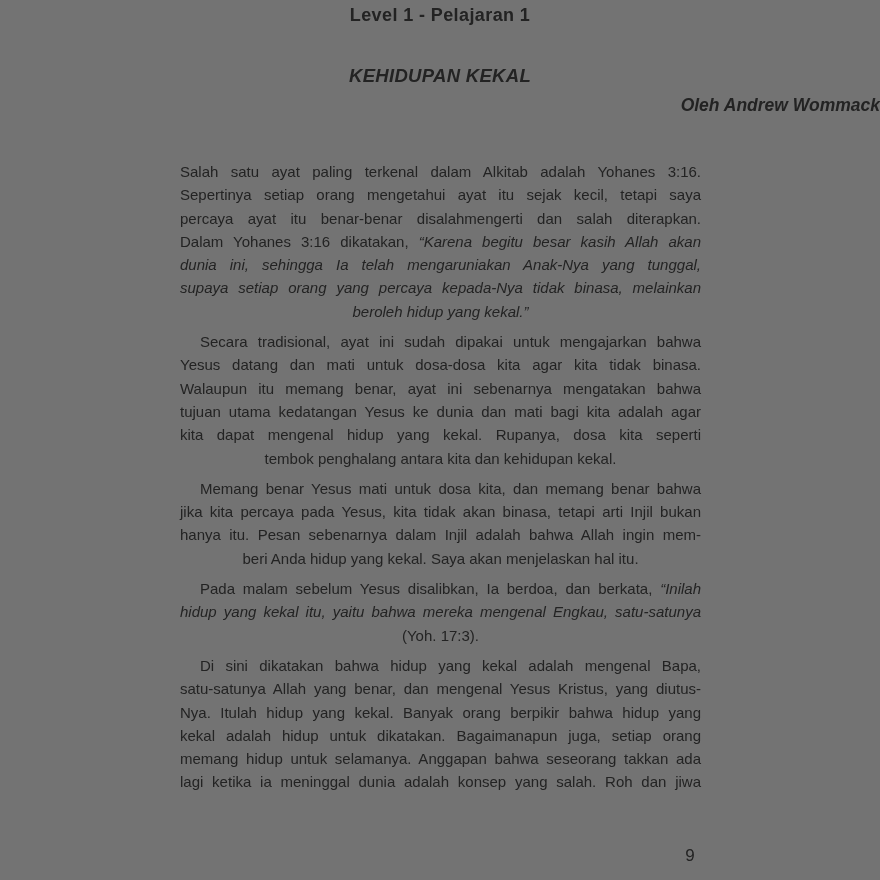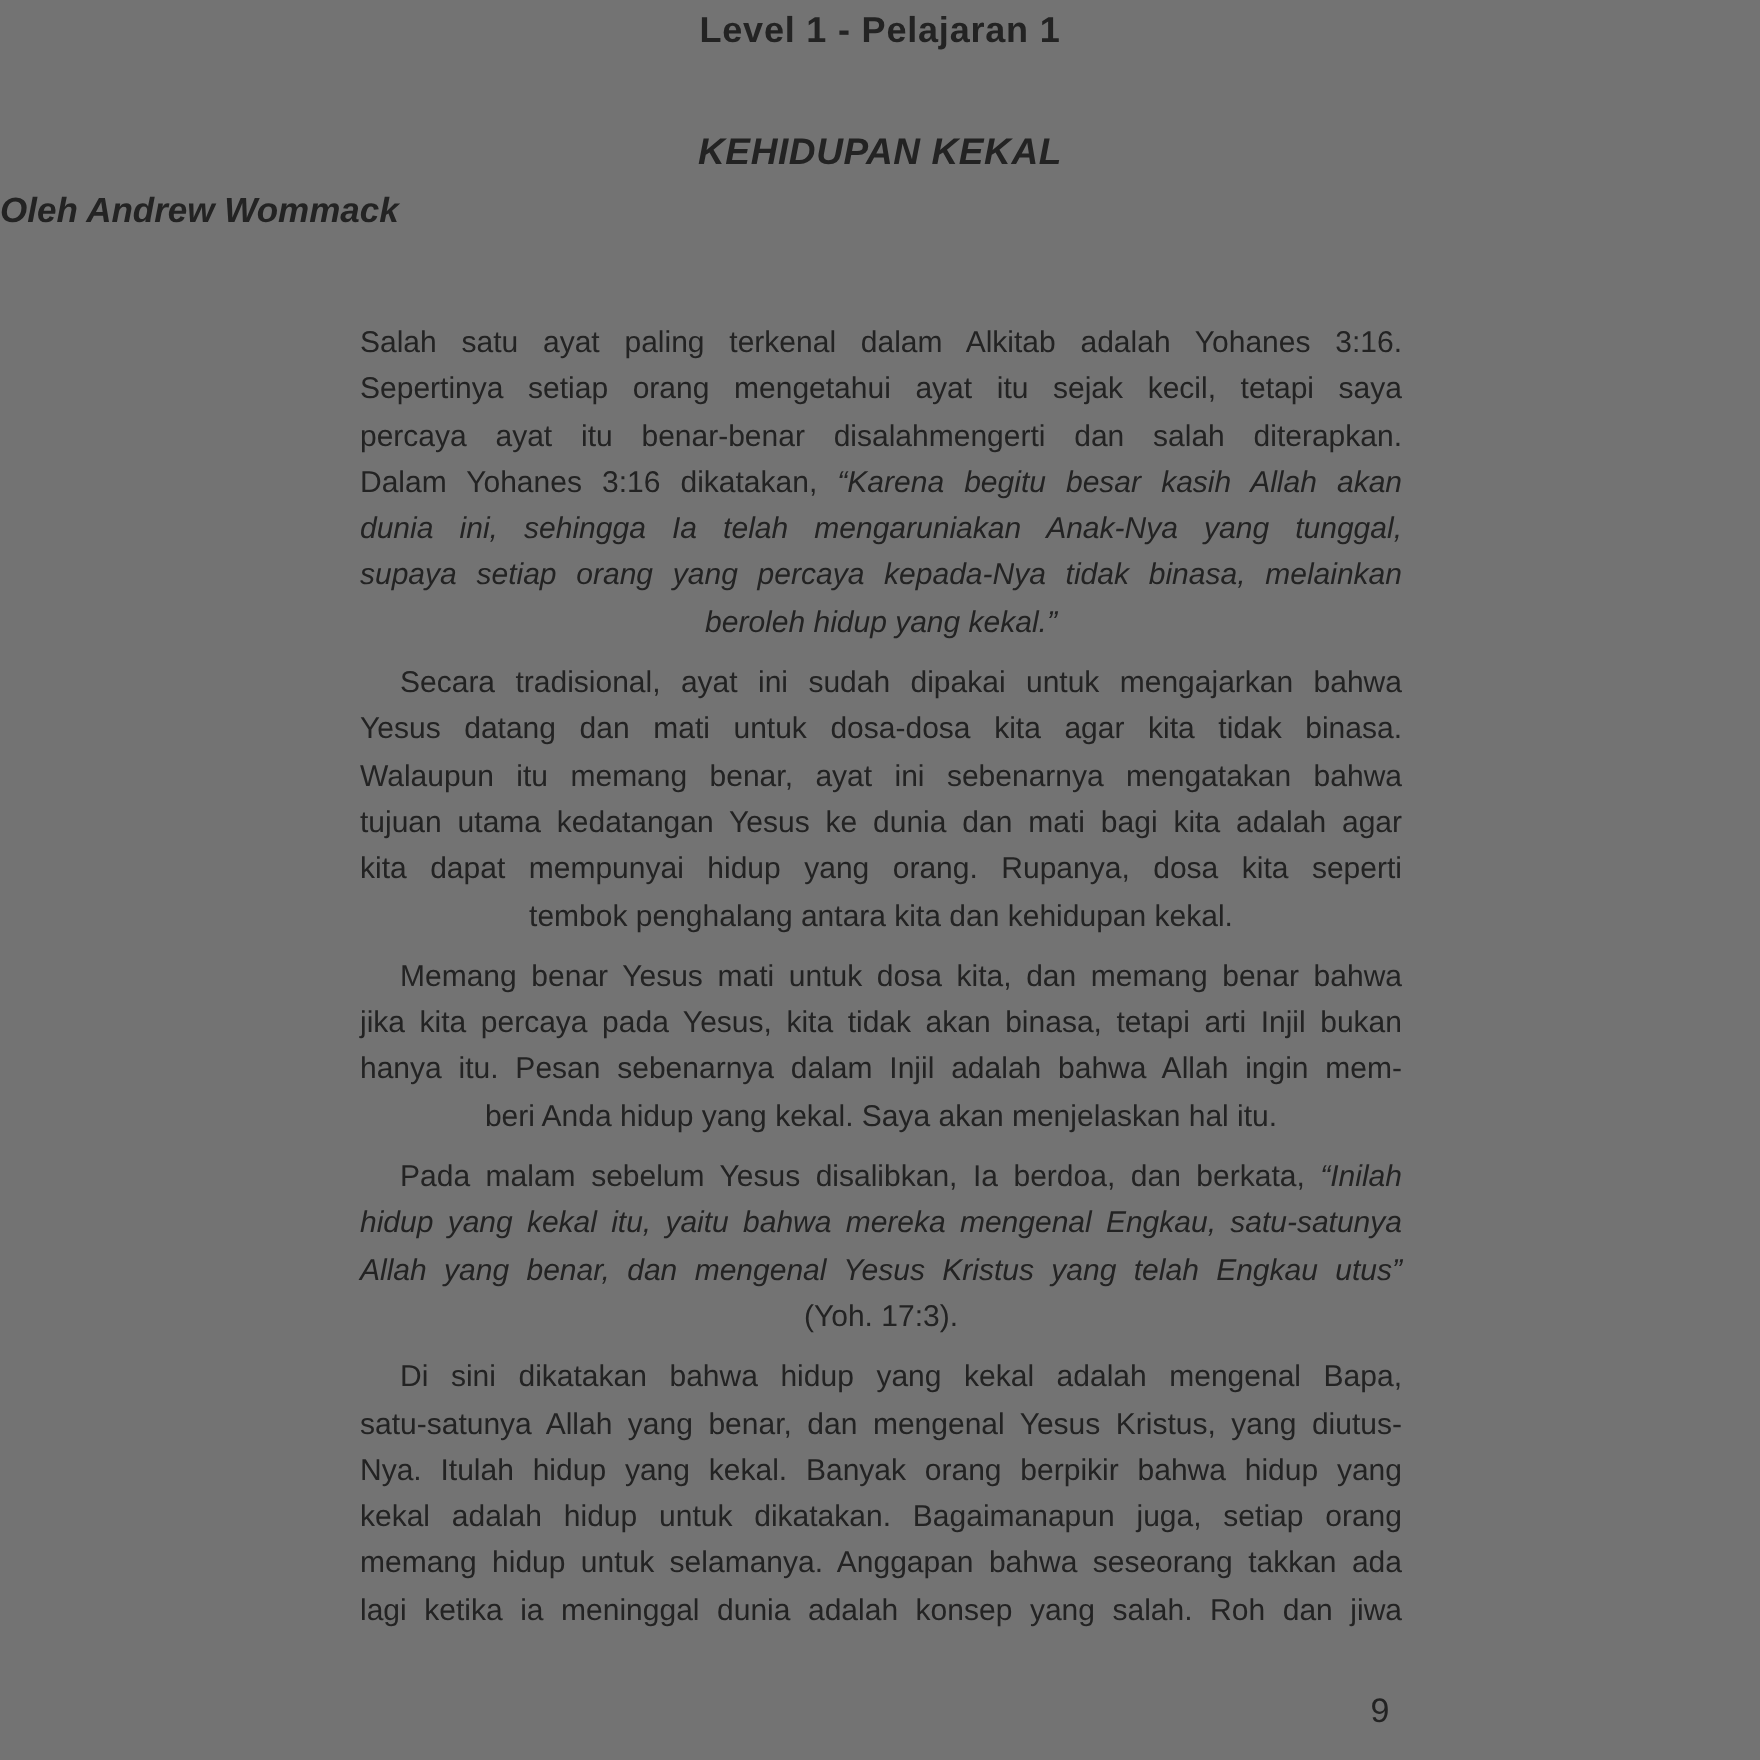--- a/index.html
+++ b/index.html
@@ -33,21 +33,21 @@
     font-weight: bold;
     font-style: italic;
     letter-spacing: 0.3px;
     line-height: 1.2;
   }
   .byl {
     position: absolute;
     top: 95px;
     left: 0;
     width: 880px;
-    text-align: left;
+    text-align: right;
     font-size: 17.5px;
     font-weight: bold;
     font-style: italic;
     line-height: 1.2;
   }
   .bodytext {
     position: absolute;
     top: 160px;
     left: 180px;
     width: 521px;
@@ -91,33 +91,32 @@
         <div class="tline just"><span>Dalam Yohanes 3:16 dikatakan, </span><span class="it">“Karena begitu besar kasih Allah akan</span></div>
         <div class="tline just"><span class="it">dunia ini, sehingga Ia telah mengaruniakan Anak-Nya yang tunggal,</span></div>
         <div class="tline just"><span class="it">supaya setiap orang yang percaya kepada-Nya tidak binasa, melainkan</span></div>
         <div class="tline"><span class="it">beroleh hidup yang kekal.”</span></div>
       </div>
       <div class="para">
         <div class="tline just ind"><span>Secara tradisional, ayat ini sudah dipakai untuk mengajarkan bahwa</span></div>
         <div class="tline just"><span>Yesus datang dan mati untuk dosa-dosa kita agar kita tidak binasa.</span></div>
         <div class="tline just"><span>Walaupun itu memang benar, ayat ini sebenarnya mengatakan bahwa</span></div>
         <div class="tline just"><span>tujuan utama kedatangan Yesus ke dunia dan mati bagi kita adalah agar</span></div>
-        <div class="tline just"><span>kita dapat mempunyai hidup yang orang. Rupanya, dosa kita seperti</span></div>
+        <div class="tline just"><span>kita dapat mengenal hidup yang kekal. Rupanya, dosa kita seperti</span></div>
         <div class="tline"><span>tembok penghalang antara kita dan kehidupan kekal.</span></div>
       </div>
       <div class="para">
         <div class="tline just ind"><span>Memang benar Yesus mati untuk dosa kita, dan memang benar bahwa</span></div>
         <div class="tline just"><span>jika kita percaya pada Yesus, kita tidak akan binasa, tetapi arti Injil bukan</span></div>
         <div class="tline just"><span>hanya itu. Pesan sebenarnya dalam Injil adalah bahwa Allah ingin mem-</span></div>
         <div class="tline"><span>beri Anda hidup yang kekal. Saya akan menjelaskan hal itu.</span></div>
       </div>
       <div class="para">
         <div class="tline just ind"><span>Pada malam sebelum Yesus disalibkan, Ia berdoa, dan berkata, </span><span class="it">“Inilah</span></div>
         <div class="tline just"><span class="it">hidup yang kekal itu, yaitu bahwa mereka mengenal Engkau, satu-satunya</span></div>
-        <div class="tline just"><span class="it">Allah yang benar, dan mengenal Yesus Kristus yang telah Engkau utus”</span></div>
         <div class="tline"><span>(Yoh. 17:3).</span></div>
       </div>
       <div class="para">
         <div class="tline just ind"><span>Di sini dikatakan bahwa hidup yang kekal adalah mengenal Bapa,</span></div>
         <div class="tline just"><span>satu-satunya Allah yang benar, dan mengenal Yesus Kristus, yang diutus-</span></div>
         <div class="tline just"><span>Nya. Itulah hidup yang kekal. Banyak orang berpikir bahwa hidup yang</span></div>
         <div class="tline just"><span>kekal adalah hidup untuk dikatakan. Bagaimanapun juga, setiap orang</span></div>
         <div class="tline just"><span>memang hidup untuk selamanya. Anggapan bahwa seseorang takkan ada</span></div>
         <div class="tline just"><span>lagi ketika ia meninggal dunia adalah konsep yang salah. Roh dan jiwa</span></div>
       </div>

